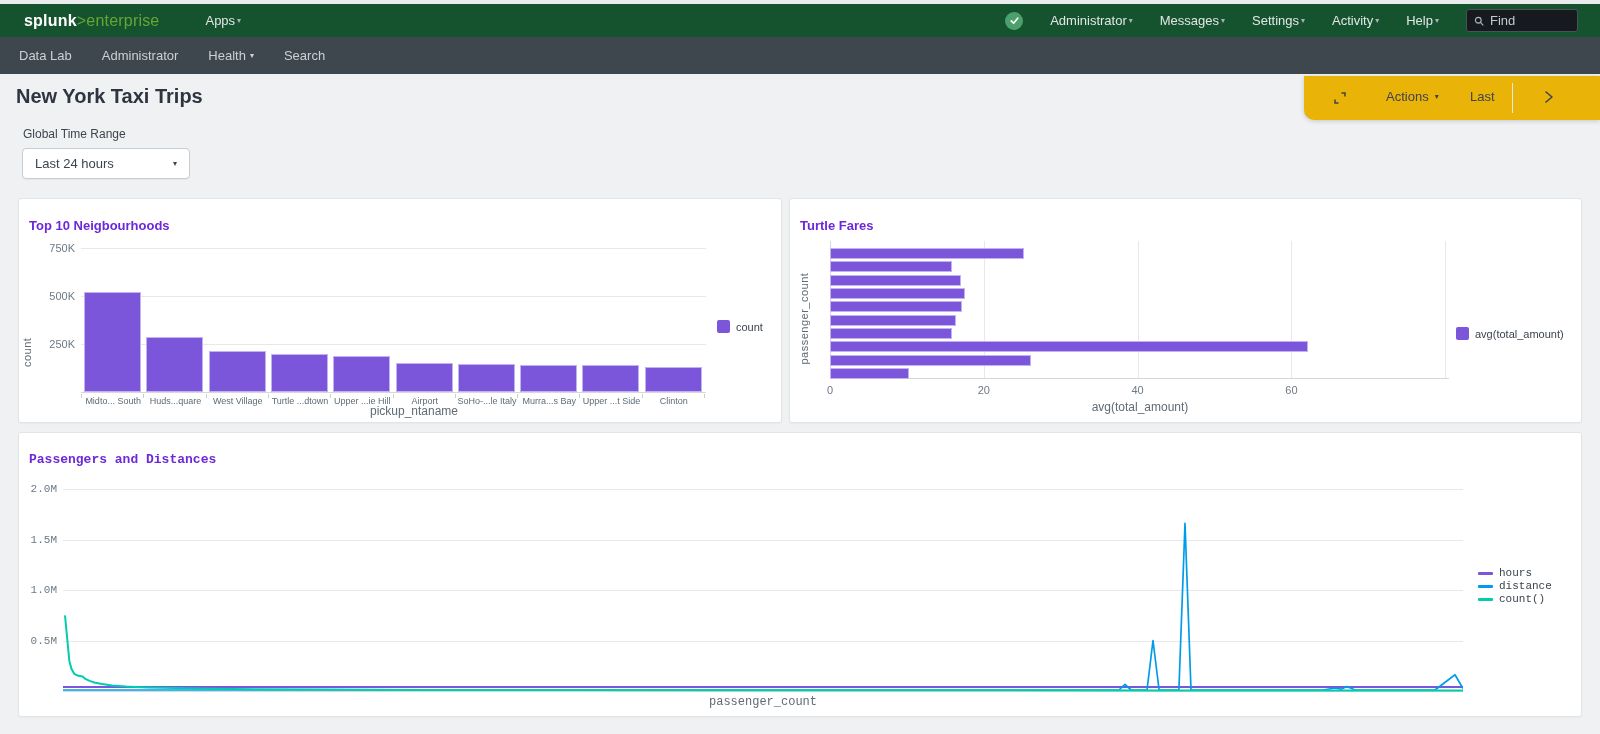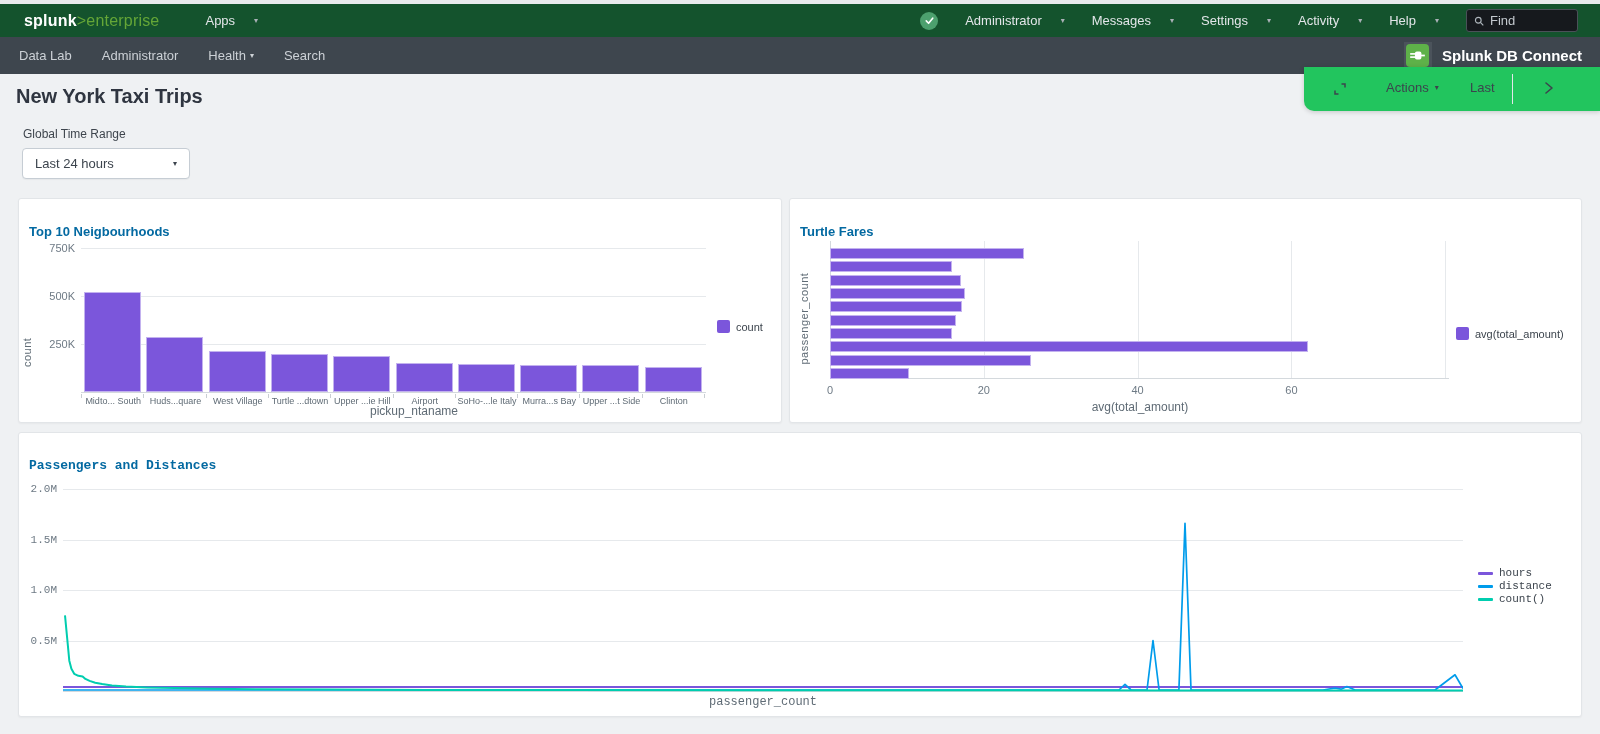--- a/index.html
+++ b/index.html
@@ -8,21 +8,21 @@
 
   
   .top-strip { position:absolute; left:0; top:0; width:1600px; height:4px; background:#e9ebed; }
 
   
   .topnav { position:absolute; left:0; top:4px; width:1600px; height:33px; background:#14532d;
             display:flex; align-items:center; color:#dfe3e6; font-size:13px; }
   .logo { margin-left:24px; font-size:16px; letter-spacing:.2px; cursor:pointer; }
   .logo .brand { color:#ffffff; font-weight:bold; }
   .logo .gt, .logo .product { color:#65a637; }
-  .tn-item { display:flex; align-items:center; gap:19px; cursor:pointer; color:#e3e6e9; }
+  .tn-item { display:flex; align-items:center; gap:2px; cursor:pointer; color:#e3e6e9; }
   .tn-apps { margin-left:46px; }
   .caret { font-size:8px; color:#aab1b7; line-height:1; }
   .tn-right { margin-left:auto; display:flex; align-items:center; gap:27px; padding-right:22px; }
   .status-dot { width:18px; height:18px; border-radius:50%; background:#4ca06e; display:flex;
                 align-items:center; justify-content:center; cursor:pointer; }
   .find-box { display:flex; align-items:center; gap:6px; width:112px; height:23px; background:#16191d;
               border:1px solid #4a5158; border-radius:3px; padding:0 7px; }
   .find-box input { background:transparent; border:none; outline:none; color:#c3c9ce; font-size:13px;
                     width:80px; font-family:"Liberation Sans",sans-serif; }
   .find-box input::placeholder { color:#c3c9ce; }
@@ -33,21 +33,21 @@
   .ab-item { margin-left:30px; display:flex; align-items:center; gap:4px; cursor:pointer; }
   .ab-item:first-child { margin-left:19px; }
   .ab-item .caret { color:#cdd2d6; }
   .ab-right { margin-left:auto; display:flex; align-items:center; gap:10px; padding-right:18px; }
   .plug-tile { width:28px; height:28px; background:#4b535b; display:flex; align-items:center; justify-content:center; }
   .plug-icon { width:23px; height:23px; background:#5eb149; border-radius:4px; display:flex;
                align-items:center; justify-content:center; }
   .app-name { color:#ffffff; font-weight:bold; font-size:15px; }
 
   
-  .action-card { position:absolute; left:1304px; top:67px; width:296px; height:44px; background:#22c55e;
+  .action-card { position:absolute; left:1304px; top:76px; width:296px; height:44px; background:#eab308;
                  border-radius:0 0 0 10px; box-shadow:0 1px 5px rgba(0,0,0,.18); }
   .ac-expand { position:absolute; left:28px; top:14px; cursor:pointer; }
   .ac-actions { position:absolute; left:82px; top:13px; font-size:13px; color:#3c444d; cursor:pointer;
                 display:flex; gap:6px; align-items:center; }
   .ac-edit { position:absolute; left:166px; top:13px; font-size:13px; color:#3c444d; cursor:pointer; }
   .ac-divider { position:absolute; left:208px; top:7px; width:1px; height:30px; background:#e3e7ea; }
   .ac-chevron { position:absolute; left:238px; top:13px; cursor:pointer; }
 
   
   .page-title { position:absolute; left:16px; top:85px; font-size:20px; font-weight:bold; color:#2f3540; }
@@ -56,21 +56,21 @@
              border:1px solid #c6cdd4; border-radius:4px; display:flex; align-items:center;
              padding:0 12px; font-size:13px; color:#3c444d; cursor:pointer; box-shadow:0 1px 1px rgba(0,0,0,.04); }
   .time-dd .caret { margin-left:auto; color:#3c444d; }
 
   
   .panel { position:absolute; background:#ffffff; border:1px solid #e2e5e8; border-radius:3px;
            box-shadow:0 1px 2px rgba(0,0,0,.04); }
   #panel1 { left:18px; top:198px; width:764px; height:225px; }
   #panel2 { left:789px; top:198px; width:793px; height:225px; }
   #panel3 { left:18px; top:432px; width:1564px; height:285px;font-family:Liberation Mono, monospace; }
-  .panel-title { position:absolute; left:10px; top:25px; font-size:13px; font-weight:bold; color:#0369a1; }
+  .panel-title { position:absolute; left:10px; top:19px; font-size:13px; font-weight:bold; color:#6d28d9; }
 
   .plot { position:absolute; inset:0; }
   .grid-h { position:absolute; height:1px; background:#e6e9ec; }
   .grid-v { position:absolute; width:1px; background:#e6e9ec; }
   .axis-h { position:absolute; height:1px; background:#d4d9dd; }
   .axis-v { position:absolute; width:1px; background:#d4d9dd; }
   .ytick { position:absolute; font-size:11px; color:#6e7a85; text-align:right; width:34px; }
   .xtick { position:absolute; font-size:11px; color:#6e7a85; text-align:center; }
   .cat-label { position:absolute; font-size:9px; color:#5f6b75; text-align:center; white-space:nowrap;
                overflow:hidden; }
@@ -140,33 +140,20 @@
   </div>
   <div class="ab-item">
     <span>Administrator</span>
   </div>
   <div class="ab-item">
     <span>Health</span>
     <span class="caret">▾</span>
   </div>
   <div class="ab-item">
     <span>Search</span>
-  </div>
-  <div class="ab-right">
-    <span class="plug-tile">
-      <span class="plug-icon">
-        <svg width="19" height="19" viewBox="0 0 22 22">
-          <rect x="8" y="6.5" width="7.5" height="9" rx="2.2" fill="#ffffff"></rect>
-          <rect x="2.5" y="8.2" width="6" height="1.9" fill="#ffffff"></rect>
-          <rect x="2.5" y="11.9" width="6" height="1.9" fill="#ffffff"></rect>
-          <rect x="15" y="10" width="4.5" height="2" fill="#ffffff"></rect>
-        </svg>
-      </span>
-    </span>
-    <span class="app-name">Splunk DB Connect</span>
   </div>
 </nav>
 
 <div class="action-card">
   <span class="ac-expand">
     <svg width="16" height="16" viewBox="0 0 16 16">
       <path d="M9.5 3 H13 V6.5" stroke="#3c444d" stroke-width="1.5" fill="none"></path>
       <path d="M6.5 13 H3 V9.5" stroke="#3c444d" stroke-width="1.5" fill="none"></path>
     </svg>
   </span>

